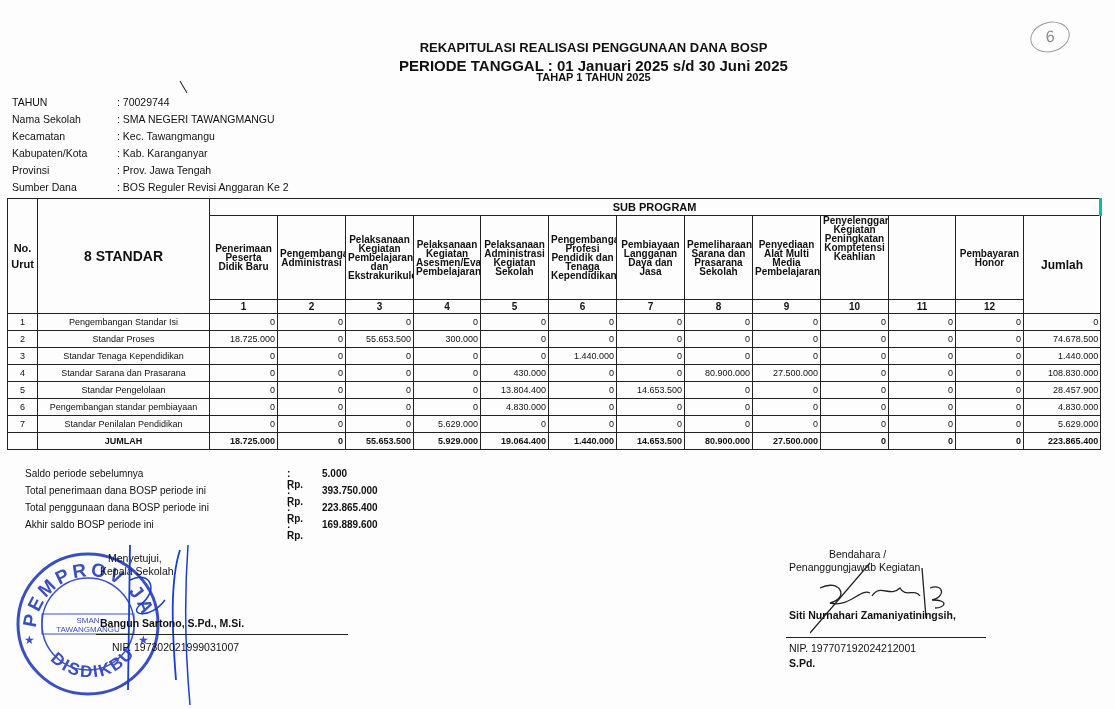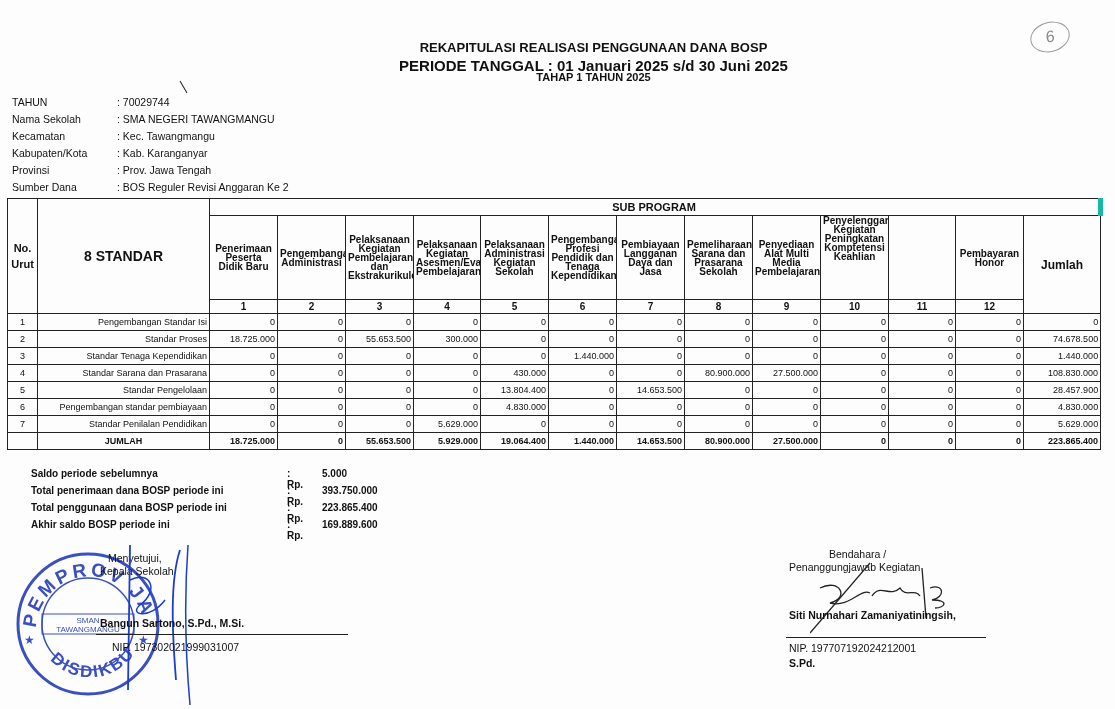--- a/index.html
+++ b/index.html
@@ -13,26 +13,26 @@
   .info-row { position:absolute; left:12px; font-size:10.5px; height:16px; }
   .info-row .lbl { position:absolute; left:0; width:110px; white-space:nowrap; }
   .info-row .val { position:absolute; left:105px; white-space:nowrap; }
   table.rekap { position:absolute; left:7px; top:198px; border-collapse:collapse; table-layout:fixed; width:1094px; }
   table.rekap td, table.rekap th { border:1px solid #222; padding:0 2px; font-size:9px; overflow:hidden; }
   table.rekap th { font-weight:bold; font-size:10px; line-height:9px; text-align:center; vertical-align:middle; }
   th.big { font-size:14px !important; line-height:16px !important; }
   th.sub { font-size:11px !important; height:16px; }
   th.num { font-size:7.5px; height:13px; }
   td.no { text-align:center; }
-  td.name { text-align:right; white-space:nowrap; }
+  td.name { text-align:center; white-space:nowrap; }
   td.v { text-align:right; }
   tr.data td { height:16px; }
   tr.total td { height:16px; font-weight:bold; }
   .sum-row { position:absolute; left:17px; font-size:10px; height:16px; }
-  .sum-row .lbl { position:absolute; left:14px; white-space:nowrap;font-weight:bold; }
+  .sum-row .lbl { position:absolute; left:8px; white-space:nowrap; }
   .sum-row .rp { position:absolute; left:270px; font-weight:bold; }
   .sum-row .amt { position:absolute; left:305px; font-weight:bold; }
   .sig { font-size:10.5px; white-space:nowrap; }
   .sig-line { position:absolute; border-top:1px solid #222; height:0; }
 </style>
 </head>
 <body>
 
 <div class="abs title" id="t1">REKAPITULASI REALISASI PENGGUNAAN DANA BOSP</div>
 <div class="abs title" id="t2">PERIODE TANGGAL : 01 Januari 2025 s/d 30 Juni 2025</div>
@@ -85,21 +85,21 @@
     <col style="width:68px">
       <col style="width:68px">
       <col style="width:67px">
       <col style="width:68px">
     <col style="width:77px">
   </colgroup>
   <thead>
     <tr>
       <th rowspan="3" class="big" style="font-size:11px !important;">No. Urut</th>
       <th rowspan="3" class="big">8 STANDAR</th>
-      <th colspan="13" class="sub" style="border-right:5px solid #14b8a6;text-align:center;">SUB PROGRAM</th>
+      <th colspan="13" class="sub" style="border-right:3px solid #14b8a6;text-align:center;">SUB PROGRAM</th>
     </tr>
     <tr style="height:84px;">
       <th>Penerimaan Peserta Didik Baru</th>
       <th>Pengembangan Administrasi</th>
       <th>Pelaksanaan Kegiatan Pembelajaran dan Ekstrakurikuler</th>
       <th>Pelaksanaan Kegiatan Asesmen/Evaluasi Pembelajaran</th>
       <th>Pelaksanaan Administrasi Kegiatan Sekolah</th>
       <th>Pengembangan Profesi Pendidik dan Tenaga Kependidikan</th>
       <th>Pembiayaan Langganan Daya dan Jasa</th>
       <th>Pemeliharaan Sarana dan Prasarana Sekolah</th>

